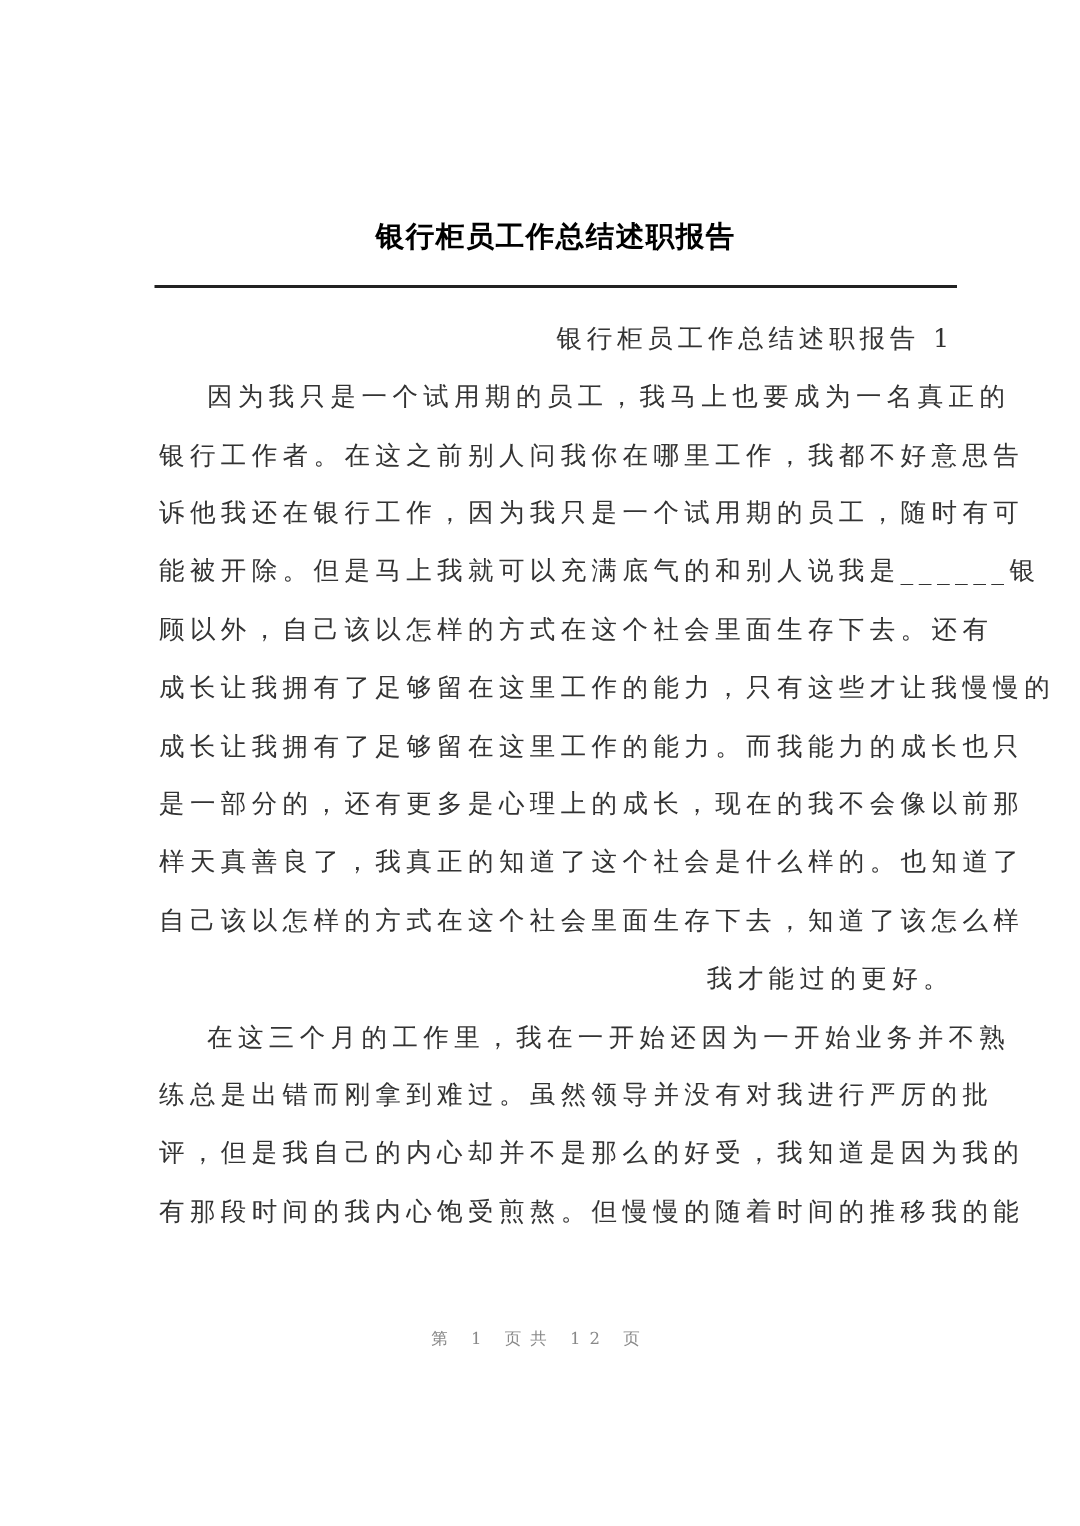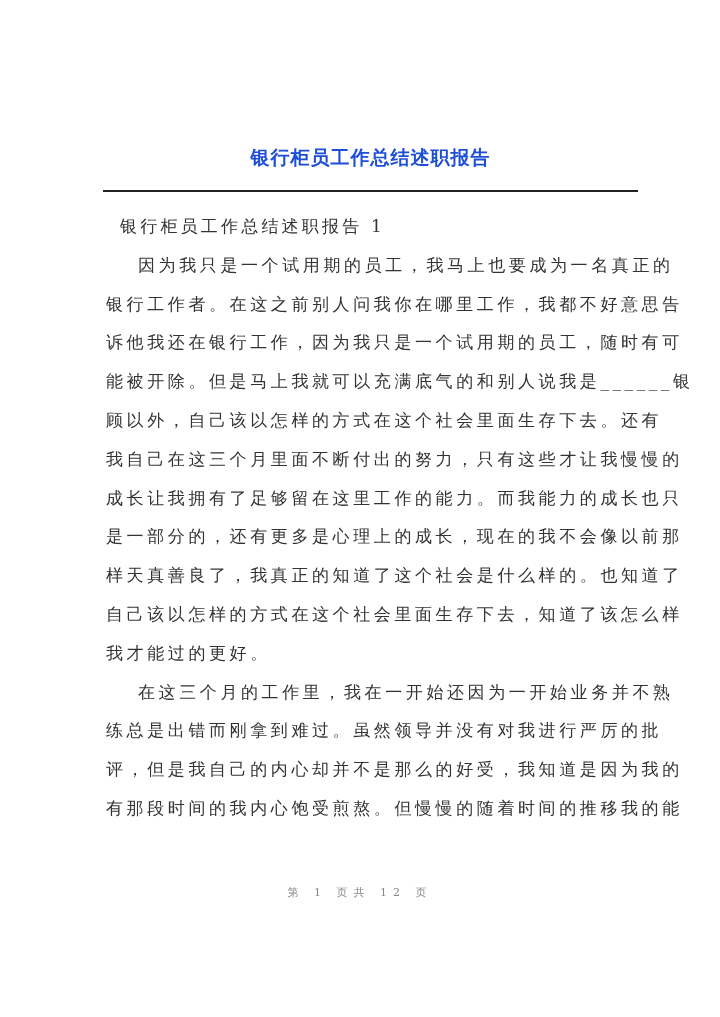--- a/index.html
+++ b/index.html
@@ -25,38 +25,39 @@
     .doc-title {
       position: absolute;
       left: 103px;
       width: 535px;
       top: 145px;
       text-align: center;
       font-family: Liberation Sans, sans-serif;
       font-weight: bold;
       font-size: 19px;
       letter-spacing: 1px;
-      color: #1d4ed8;
+      color: #000000;
     }
     .title-rule {
       position: absolute;
       left: 103px;
       top: 190px;
       width: 535px;
       height: 2px;
       background: #222222;
     }
     .body-text {
       position: absolute;
       left: 106px;
       top: 207px;
       width: 530px;
       font-size: 17px;
       line-height: 38.8px;
       color: #333333;
+      text-align: right;
     }
     .body-text .line {
       display: block;
       white-space: nowrap;
       letter-spacing: 3.6px;
       height: 38.8px;
     }
     .body-text .line.indent {
       padding-left: 32px;
     }
@@ -82,21 +83,21 @@
   <div class="doc-title">银行柜员工作总结述职报告</div>
   <div class="title-rule"></div>
 
   <div class="body-text">
     <span class="line subhead">银行柜员工作总结述职报告 1</span>
     <span class="line indent">因为我只是一个试用期的员工，我马上也要成为一名真正的</span>
     <span class="line">银行工作者。在这之前别人问我你在哪里工作，我都不好意思告</span>
     <span class="line">诉他我还在银行工作，因为我只是一个试用期的员工，随时有可</span>
     <span class="line">能被开除。但是马上我就可以充满底气的和别人说我是______银</span>
     <span class="line">顾以外，自己该以怎样的方式在这个社会里面生存下去。还有</span>
-    <span class="line">我自己在这三个月里面不断付出的努力，只有这些才让我慢慢的</span>
+    <span class="line">成长让我拥有了足够留在这里工作的能力，只有这些才让我慢慢的</span>
     <span class="line">成长让我拥有了足够留在这里工作的能力。而我能力的成长也只</span>
     <span class="line">是一部分的，还有更多是心理上的成长，现在的我不会像以前那</span>
     <span class="line">样天真善良了，我真正的知道了这个社会是什么样的。也知道了</span>
     <span class="line">自己该以怎样的方式在这个社会里面生存下去，知道了该怎么样</span>
     <span class="line">我才能过的更好。</span>
     <span class="line indent">在这三个月的工作里，我在一开始还因为一开始业务并不熟</span>
     <span class="line">练总是出错而刚拿到难过。虽然领导并没有对我进行严厉的批</span>
     <span class="line">评，但是我自己的内心却并不是那么的好受，我知道是因为我的</span>
     <span class="line">有那段时间的我内心饱受煎熬。但慢慢的随着时间的推移我的能</span>
   </div>

